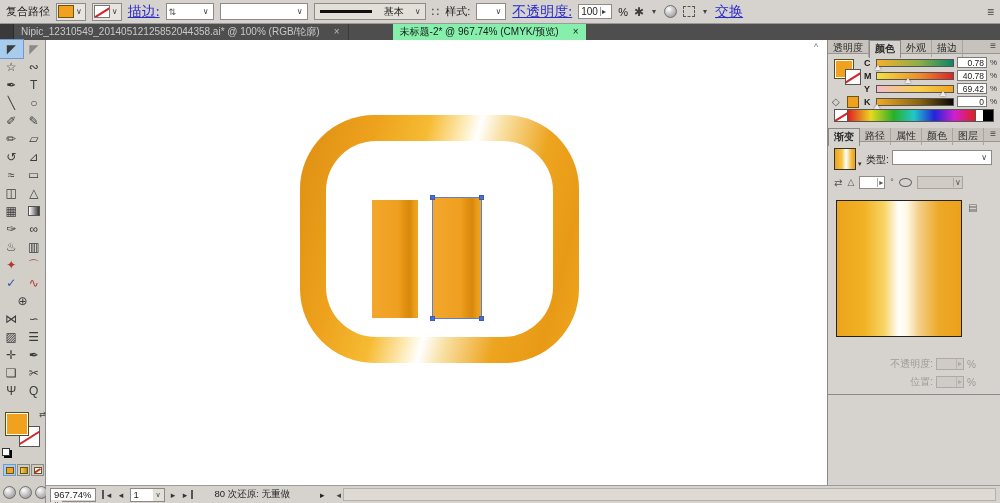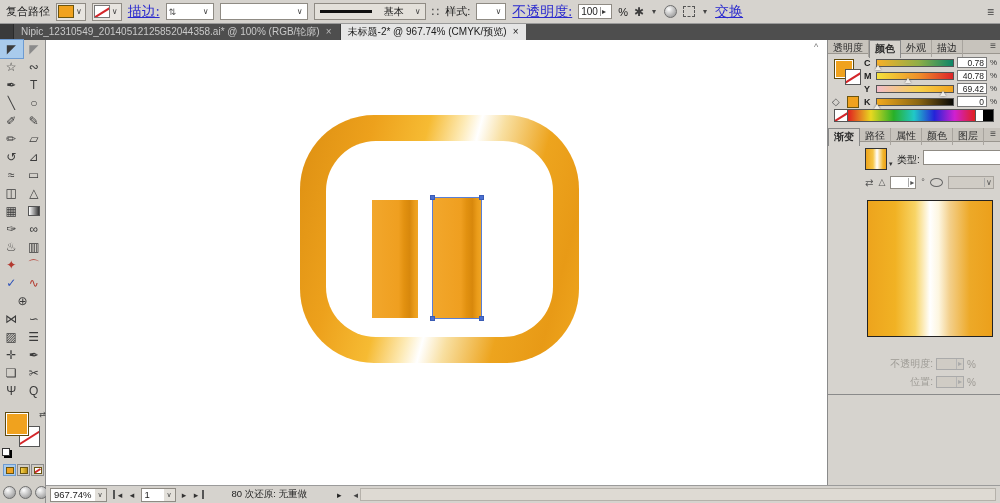--- a/index.html
+++ b/index.html
@@ -28,23 +28,23 @@
             background:radial-gradient(circle at 35% 30%, #fdfdfd, #b5b5b5 60%, #878787); }
   .dashedbox { width:12px; height:11px; border:1px dashed #555; }
   .field { border:1px solid #8f8b84; background:#fff; height:15px; min-width:26px;
            font-size:10px; display:flex; align-items:center; padding:0 2px; }
   .minarrow { font-size:8px; color:#333; border-left:1px solid #999; padding:0 1px; margin-left:2px; }
 
   
   .tabbar { position:absolute; left:0; top:24px; width:1000px; height:16px; background:#4e4e4e;
             display:flex; align-items:stretch; }
   .tabbar-corner { width:14px; background:#3a3a3a; border-right:1px solid #2a2a2a; }
-  .doc-tab { display:flex; align-items:center; gap:5px; padding:0 7px; font-size:10px; }
+  .doc-tab { display:flex; align-items:center; gap:13px; padding:0 7px; font-size:10px; }
   .doc-tab.inactive { color:#c9c9c9; background:#4e4e4e; border-right:1px solid #3a3a3a; }
-  .doc-tab.active { color:#1b1b1b; background:#e5e5e5; }
+  .doc-tab.active { color:#1b1b1b; background:#86efac;margin-left:44px; }
   .tab-close { font-size:10px; line-height:1; padding:0 1px; }
   .doc-tab.inactive .tab-close { color:#bbb; }
 
   
   .toolbar { position:absolute; left:0; top:40px; width:46px; height:463px; background:#d2cfc9;
              border-right:1px solid #8e8e8e; }
   #tools { display:grid; grid-template-columns:1fr 1fr; }
   .tool { height:18px; display:flex; align-items:center; justify-content:center; cursor:pointer; }
   .tool span { font-size:12px; color:#3b3b3b; line-height:1; }
   .tool.sel { background:#a9cbec; outline:1px solid #6d9bd1; }
@@ -109,21 +109,21 @@
   .vbox { width:30px; height:11px; border:1px solid #7a7a7a; background:#fff; font-size:8.5px;
           display:flex; align-items:center; justify-content:flex-end; padding:0 2px; }
   .pct { font-size:8px; color:#333; }
   .spectrum { position:absolute; left:6px; top:55px; right:6px; height:13px; border:1px solid #555;
               display:flex; }
   .sp-none { width:13px; background:#fff; position:relative; overflow:hidden; border-right:1px solid #555; }
   .sp-hue { flex:1; background:linear-gradient(90deg,#e02020,#e8d820 18%,#28b028 36%,#20c8c8 52%,#2424d8 68%,#d020d0 84%,#e02020); }
   .sp-w { width:8px; background:#fff; border-left:1px solid #555; }
   .sp-k { width:10px; background:#000; }
 
-  .gradpanel { position:relative; height:220px;margin-left:31px; }
+  .gradpanel { position:relative; height:220px; }
   .gp-sw { position:absolute; left:6px; top:6px; width:22px; height:22px; border:1px solid #333;
            background:linear-gradient(90deg,#eda41d,#f6c646 35%,#fff 55%,#f0b62c 85%,#eca01b); }
   .gp-sw-caret { position:absolute; left:30px; top:18px; font-size:7px; color:#333; }
   .gp-type-label { position:absolute; left:38px; top:11px; }
   .gp-type { position:absolute; left:64px; top:8px; width:100px; height:15px; }
   .gp-row2 { position:absolute; left:6px; top:32px; right:4px; height:16px; display:flex; align-items:center; gap:5px; }
   .gp-rev { font-size:10px; color:#555; }
   .gp-angle { font-size:9px; color:#555; }
   .gp-afield { width:26px; height:13px; border:1px solid #8f8b84; background:#fff; display:flex; align-items:center; }
   .gp-aspin { margin-left:auto; font-size:8px; color:#555; border-left:1px solid #aaa; padding:0 1px; }
@@ -133,30 +133,30 @@
             background:linear-gradient(90deg,#eda41d 0%,#f1b224 22%,#f8d465 38%,#ffffff 50%,#fdf6e0 57%,#f3cf8a 66%,#eda928 82%,#eca01b 100%); }
   .gp-bigicon { position:absolute; left:140px; top:60px; font-size:10px; color:#666; }
   .gp-disrow { position:absolute; right:24px; display:flex; align-items:center; gap:3px; color:#9d9a94; }
   .gp-disrow .dfield { width:28px; height:12px; border:1px solid #aaa; background:#d0ccc5; display:flex; }
   .gp-disrow .dfield span { margin-left:auto; font-size:8px; color:#aaa; border-left:1px solid #b5b5b5; padding:0 1px; }
   .dr1 { top:215px; } .dr2 { top:233px; }
 
   
   .status { position:absolute; left:46px; top:485px; width:954px; height:18px; background:#d6d3ce;
             border-top:1px solid #9b9b9b; display:flex; align-items:center; font-size:9.5px; }
-  .st-zoom { margin-left:4px; display:flex; height:14px; border:1px solid #8f8b84; }
+  .st-zoom { margin-left:4px; display:flex; height:14px; border:1px solid #8f8b84;flex-direction:column; }
   .st-zoom .z { background:#fff; padding:0 3px; display:flex; align-items:center; }
   .st-zoom .c { background:#e3e0da; width:11px; display:flex; align-items:center; justify-content:center; font-size:7px; color:#444; }
   .navbtn { width:13px; height:13px; display:flex; align-items:center; justify-content:center;
             color:#333; font-size:9px; }
   .navbtn.endl { border-left:2px solid #555; margin-left:6px; height:9px; }
   .navbtn.endr { border-right:2px solid #555; height:9px; }
   .st-ab { display:flex; height:14px; border:1px solid #8f8b84; margin:0 2px; }
   .st-ab .z { background:#fff; width:22px; padding:0 3px; display:flex; align-items:center; }
-  .st-undo { margin-left:28px; color:#222; }
+  .st-undo { margin-left:22px; color:#222; }
   .st-play { margin-left:30px; font-size:9px; color:#222; }
   .st-sb-left { margin-left:12px; font-size:9px; color:#444; }
   .st-track { flex:1; height:13px; margin:0 4px 0 2px; background:#dedad3; border:1px solid #b5b1aa; }
 </style>
 </head>
 <body>
 
 <div class="app">
 
   <div class="cbar">

